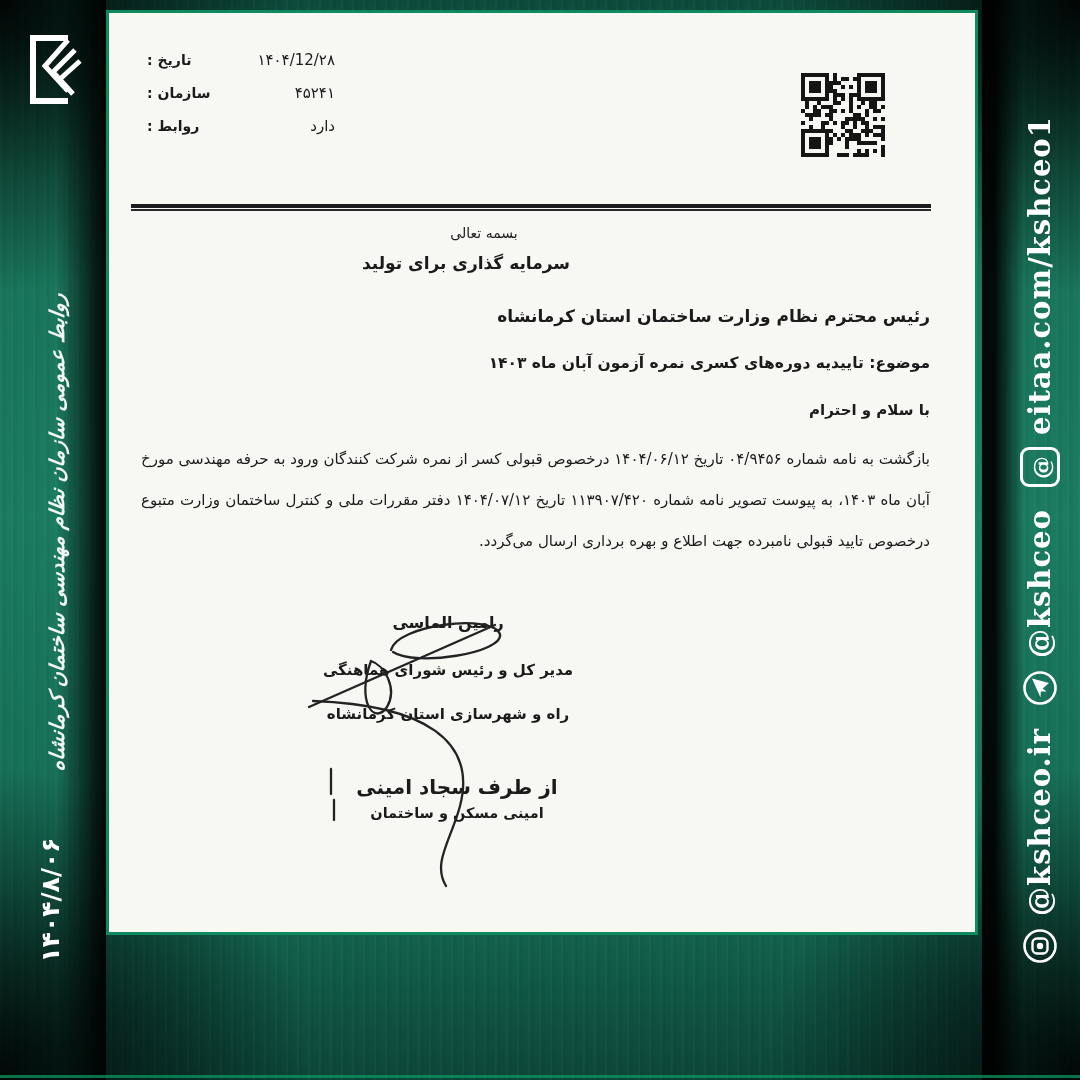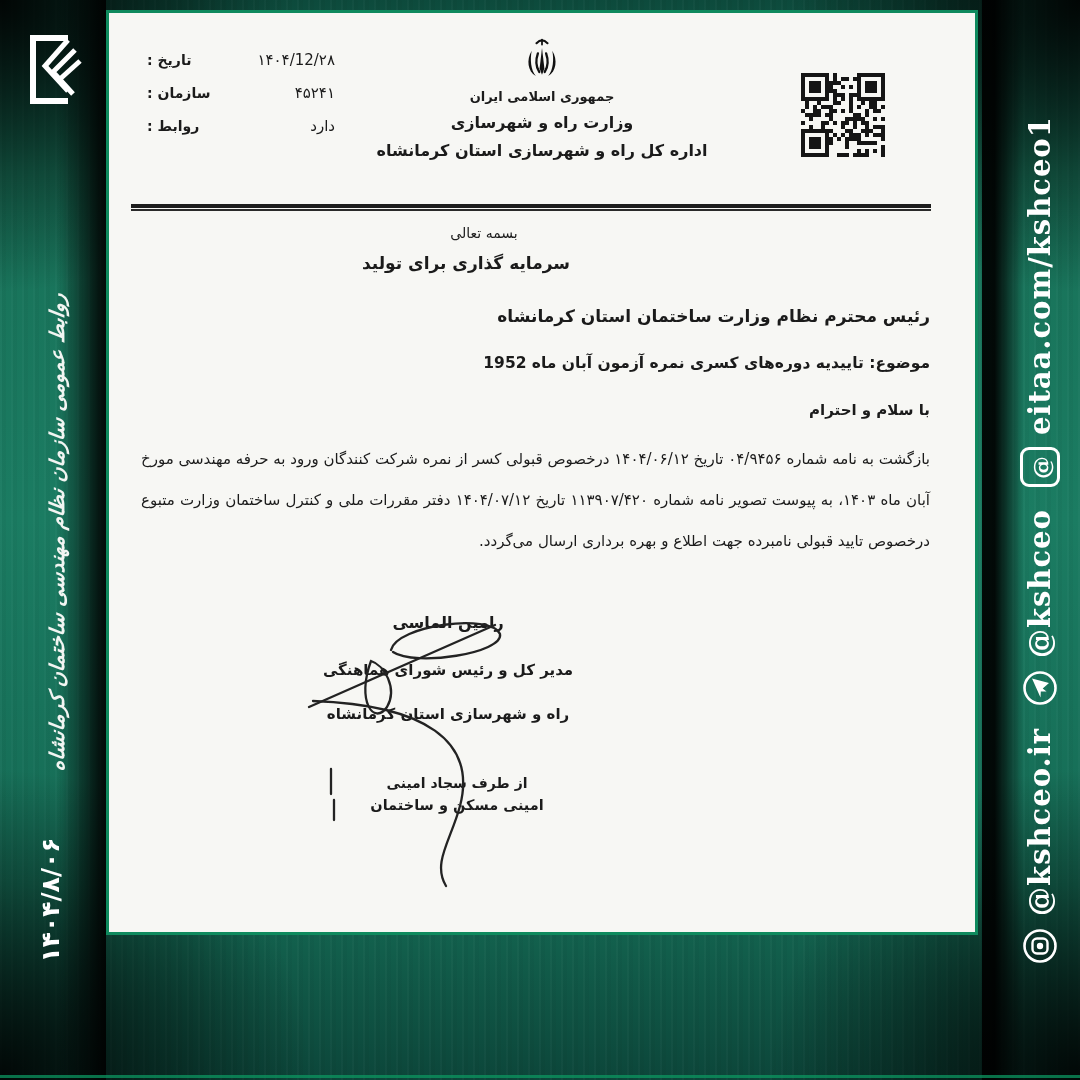--- a/index.html
+++ b/index.html
@@ -49,21 +49,21 @@
   .salutation{position:absolute;top:388px;right:45px;font-size:15px;font-weight:bold;}
 
   .body-text{position:absolute;top:426px;right:45px;left:32px;font-size:15px;line-height:41px;
     text-align:justify;text-align-last:right;}
 
   .sig-block{position:absolute;top:600px;left:205px;width:268px;text-align:center;}
   .sig-name{font-size:16px;font-weight:bold;}
   .sig-title1{font-size:15px;font-weight:bold;margin-top:29px;}
   .sig-title2{font-size:15px;font-weight:bold;margin-top:26px;}
   .behalf-block{position:absolute;top:762px;left:238px;width:220px;text-align:center;}
-  .behalf-line1{font-size:14px;font-weight:bold;}
+  .behalf-line1{font-size:20px;font-weight:bold;}
   .behalf-line2{font-size:14.5px;font-weight:bold;margin-top:6px;}
 
   .sig-overlay{position:absolute;inset:0;pointer-events:none;}
 
   
   .rot{position:absolute;display:flex;align-items:center;justify-content:center;transform:rotate(-90deg);}
   .right-rail{left:510px;top:510px;width:1060px;height:60px;gap:22px;color:#fff;
     font-family:"DejaVu Serif",serif;font-weight:bold;font-size:29px;letter-spacing:1px;white-space:nowrap;}
   .rail-group{display:flex;align-items:center;gap:12px;}
   .eitaa-badge{display:inline-flex;align-items:center;justify-content:center;width:34px;height:34px;
@@ -132,34 +132,20 @@
       <div class="meta-row">
         <span class="meta-label">سازمان :</span>
         <span class="meta-value">۴۵۲۴۱</span>
       </div>
       <div class="meta-row">
         <span class="meta-label">روابط :</span>
         <span class="meta-value" dir="rtl">دارد</span>
       </div>
     </div>
 
-    <div class="letterhead">
-      <svg class="emblem" width="44" height="48" viewBox="0 0 60 70">
-        <path d="M22 9 Q30 1 38 9" fill="none" stroke="#111" stroke-width="3" stroke-linecap="round"></path>
-        <path d="M30 4 L30 11" stroke="#111" stroke-width="2.6" stroke-linecap="round"></path>
-        <path d="M30 16 L26.5 46 L30 55 L33.5 46 Z" fill="#111"></path>
-        <path d="M24 24 C20.5 34 21.5 44 26 51" fill="none" stroke="#111" stroke-width="3.4" stroke-linecap="round"></path>
-        <path d="M36 24 C39.5 34 38.5 44 34 51" fill="none" stroke="#111" stroke-width="3.4" stroke-linecap="round"></path>
-        <path d="M15 20 C7 33 9 50 21 57 C13.5 48 12.5 32 15 20 Z" fill="#111"></path>
-        <path d="M45 20 C53 33 51 50 39 57 C46.5 48 47.5 32 45 20 Z" fill="#111"></path>
-      </svg>
-      <div class="lh-country">جمهوری اسلامی ایران</div>
-      <div class="lh-ministry">وزارت راه و شهرسازی</div>
-      <div class="lh-dept">اداره کل راه و شهرسازی استان کرمانشاه</div>
-    </div>
 
     <div class="qr">
         <i style="left:0px;top:0px"></i>
         <i style="left:4px;top:0px"></i>
         <i style="left:8px;top:0px"></i>
         <i style="left:12px;top:0px"></i>
         <i style="left:16px;top:0px"></i>
         <i style="left:20px;top:0px"></i>
         <i style="left:24px;top:0px"></i>
         <i style="left:32px;top:0px"></i>
@@ -383,21 +369,21 @@
         <i style="left:64px;top:80px"></i>
         <i style="left:80px;top:80px"></i>
       </div>
 
     <div class="divider"></div>
 
     <div class="besmele">بسمه تعالی</div>
     <div class="slogan">سرمایه گذاری برای تولید</div>
 
     <div class="recipient">رئیس محترم نظام وزارت ساختمان استان کرمانشاه</div>
-    <div class="subject">موضوع: تاییدیه دوره‌های کسری نمره آزمون آبان ماه 1952</div>
+    <div class="subject">موضوع: تاییدیه دوره‌های کسری نمره آزمون آبان ماه ۱۴۰۳</div>
     <div class="salutation">با سلام و احترام</div>
 
     <div class="body-text">بازگشت به نامه شماره ۰۴/۹۴۵۶ تاریخ ۱۴۰۴/۰۶/۱۲ درخصوص قبولی کسر از نمره شرکت کنندگان ورود به حرفه مهندسی مورخ آبان ماه ۱۴۰۳، به پیوست تصویر نامه شماره ۱۱۳۹۰۷/۴۲۰ تاریخ ۱۴۰۴/۰۷/۱۲ دفتر مقررات ملی و کنترل ساختمان وزارت متبوع درخصوص تایید قبولی نامبرده جهت اطلاع و بهره برداری ارسال می‌گردد.</div>
 
     <div class="sig-block">
       <div class="sig-name">رامین الماسی</div>
       <div class="sig-title1">مدیر کل و رئیس شورای هماهنگی</div>
       <div class="sig-title2">راه و شهرسازی استان کرمانشاه</div>
     </div>
 

